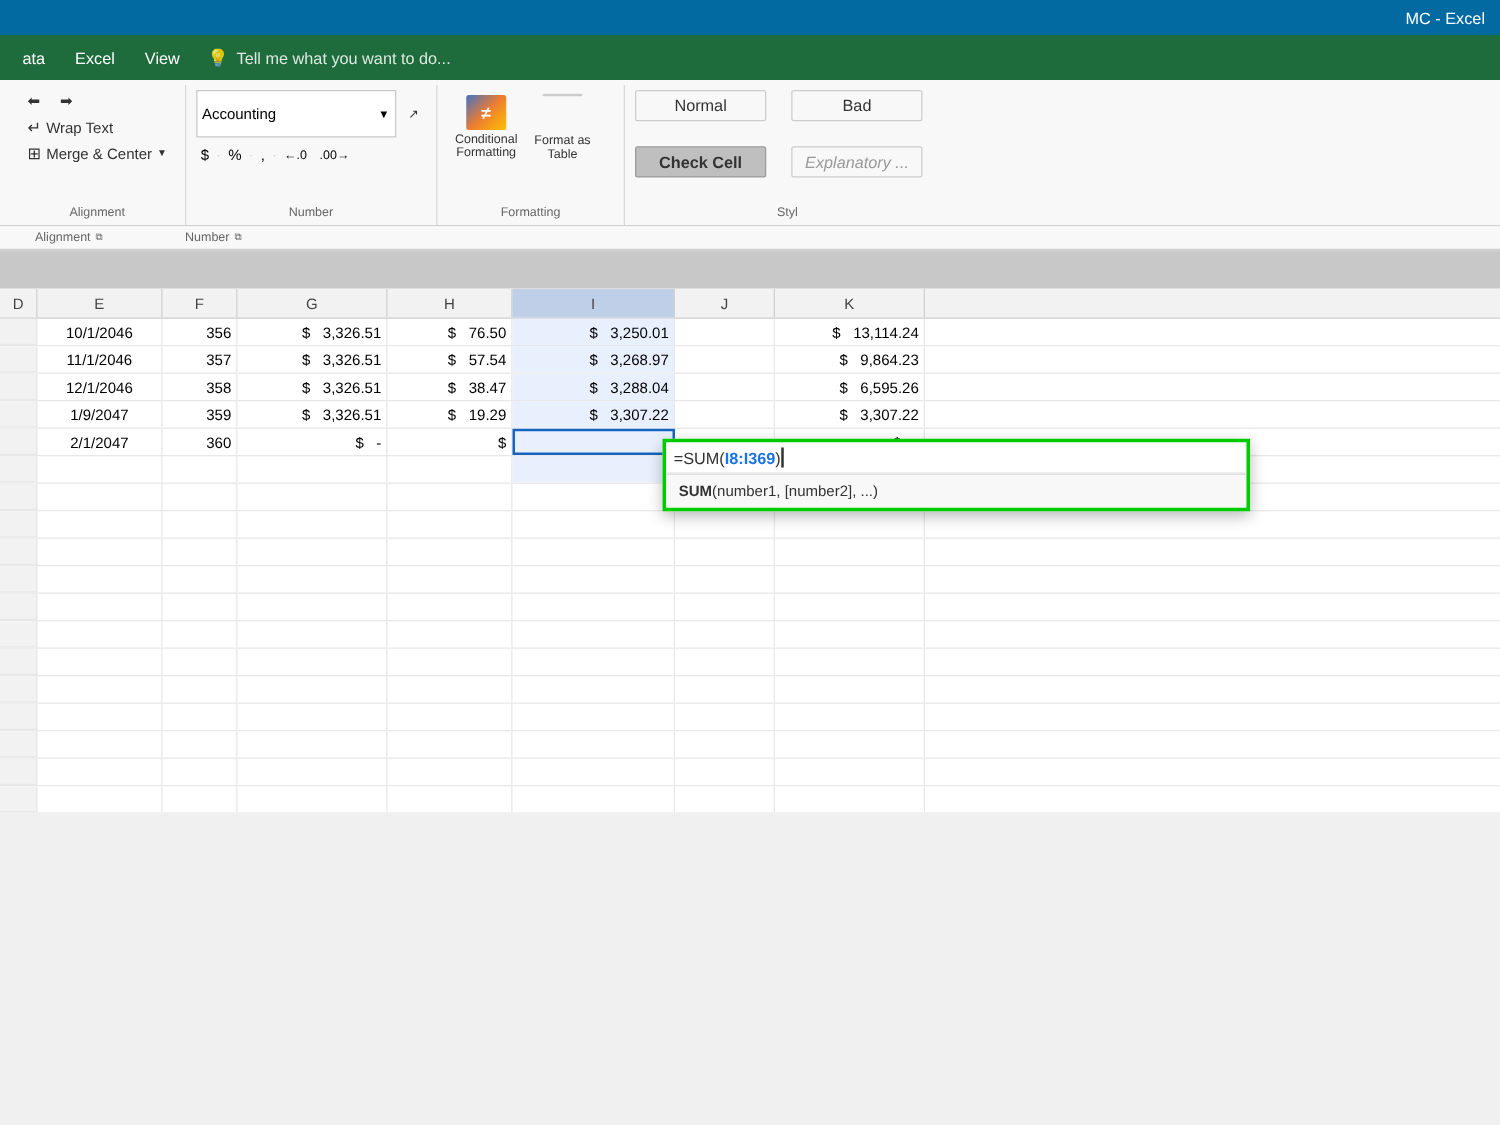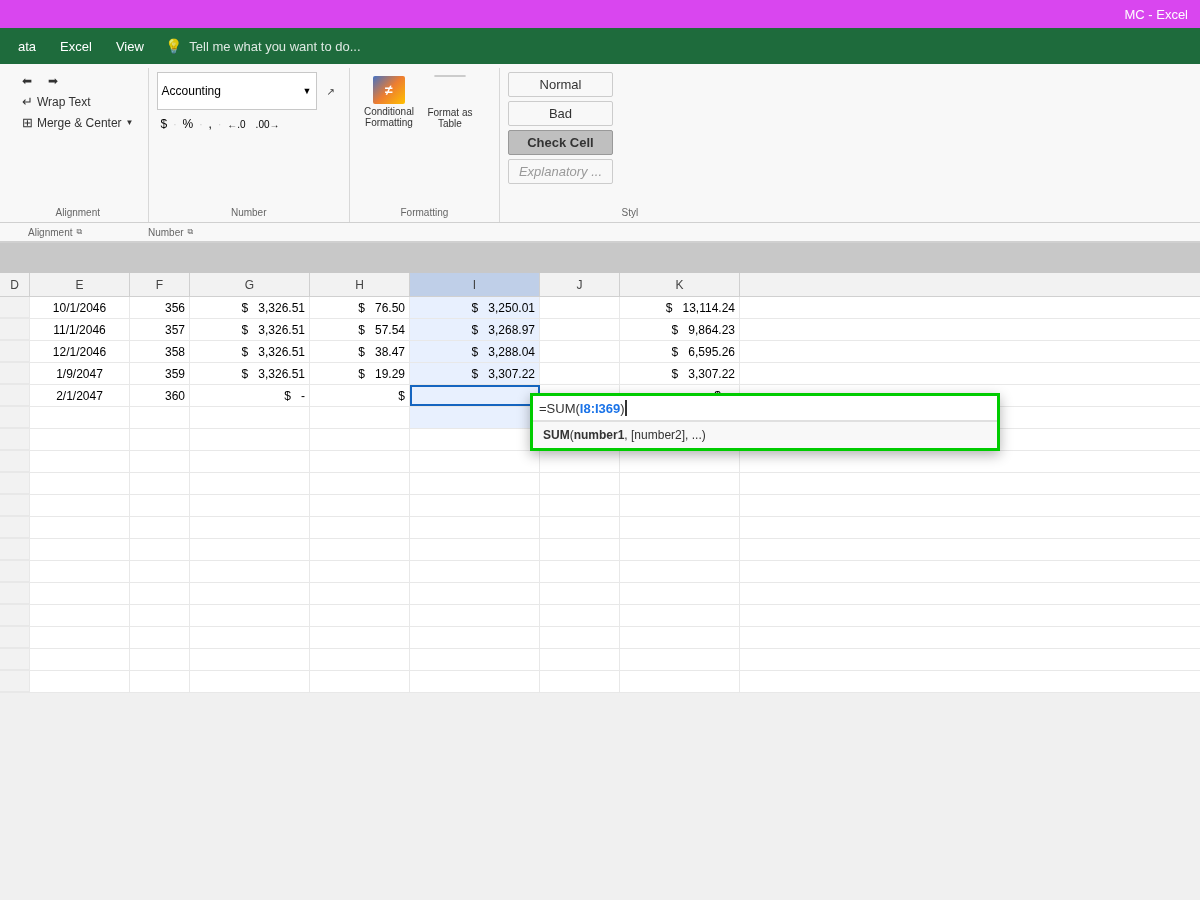--- a/index.html
+++ b/index.html
@@ -1,20 +1,20 @@
 <!DOCTYPE html>
 <html><head>
   <meta charset="utf-8">
   <style>
     * { margin: 0; padding: 0; box-sizing: border-box; }
     body { width: 1200px; height: 900px; overflow: hidden; font-family: 'Segoe UI', sans-serif; background: #f0f0f0; }
 
     
     .title-bar {
-      background: #d946ef;
+      background: #0369a1;
       color: white;
       text-align: right;
       padding: 4px 12px;
       font-size: 13px;
       height: 28px;
       display: flex;
       align-items: center;
       justify-content: flex-end;
     }
 
@@ -139,23 +139,23 @@
       cursor: pointer;
       gap: 2px;
       min-width: 60px;
       height: 60px;
       border-radius: 2px;
     }
 
     
     .style-grid {
       display: grid;
-      grid-template-columns: 1fr;
+      grid-template-columns: 1fr 1fr;
       grid-template-rows: 1fr 1fr;
-      gap: 4px;
+      gap: 20px;
       padding-bottom: 18px;
       height: 100%;
     }
     .style-cell {
       padding: 4px 10px;
       font-size: 13px;
       font-weight: 500;
       display: flex;
       align-items: center;
       justify-content: center;
@@ -619,17 +619,17 @@
 
   <div class="formula-container" style="left: 530px; top: 120px; width: 470px;">
     <div class="formula-input">
       <span>=</span>
         <span style="color:#333;">SUM(</span>
         <span style="color:#1a73e8;font-weight:bold;">I8:I369</span>
         <span>)</span>
         <span class="formula-cursor"></span>
     </div>
     <div class="formula-tooltip">
-      <span style="font-weight:bold;">SUM</span><span>(</span><span style="font-weight:bold;">number1</span><span>, [number2], ...)</span>
+      <span style="font-weight:bold;">SUM</span><span>(</span><span style="font-weight:normal;">number1</span><span>, [number2], ...)</span>
     </div>
   </div>
 
 </div>
 
 </body></html>

